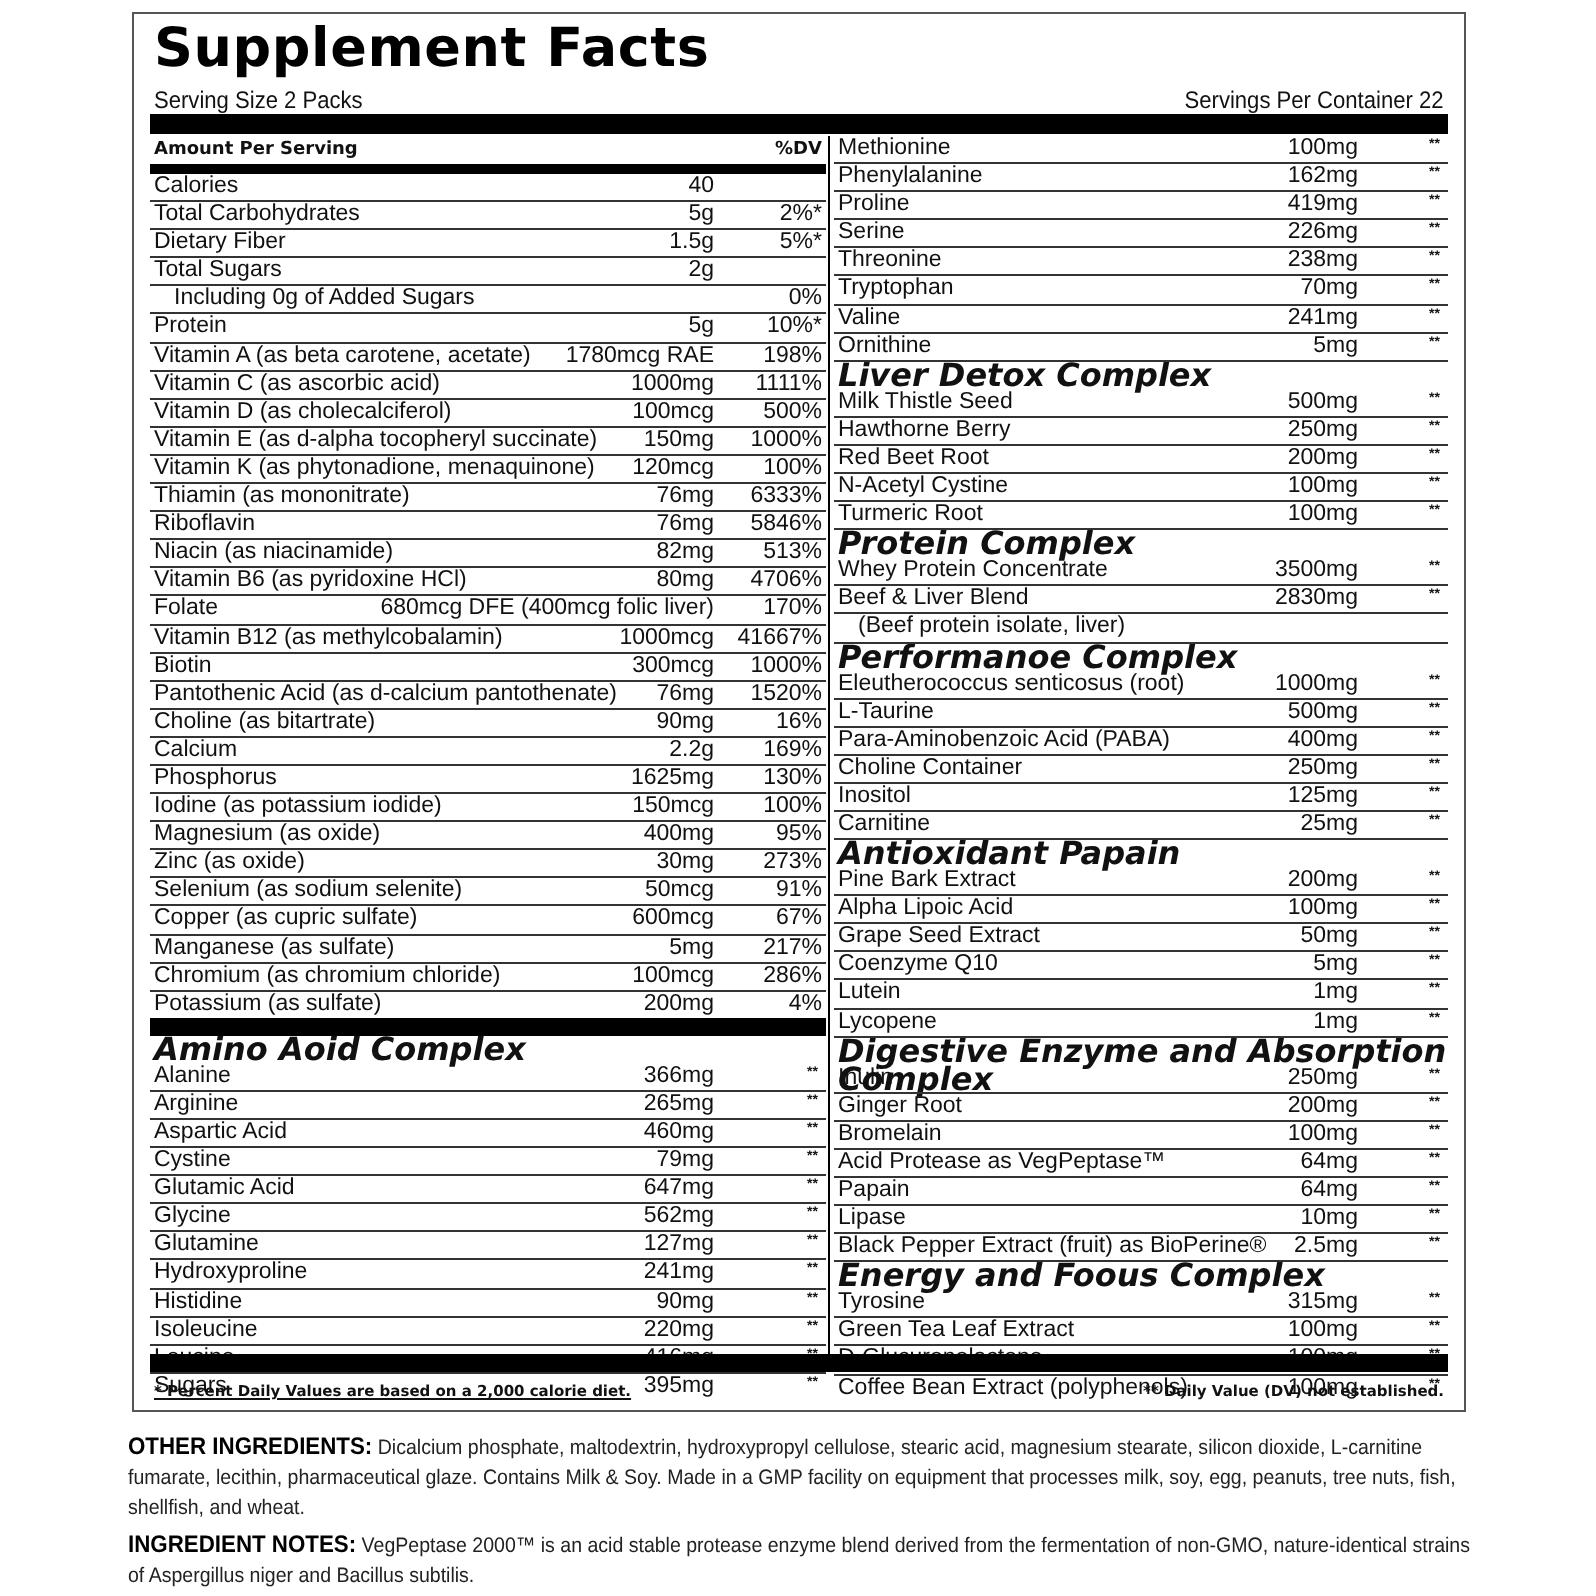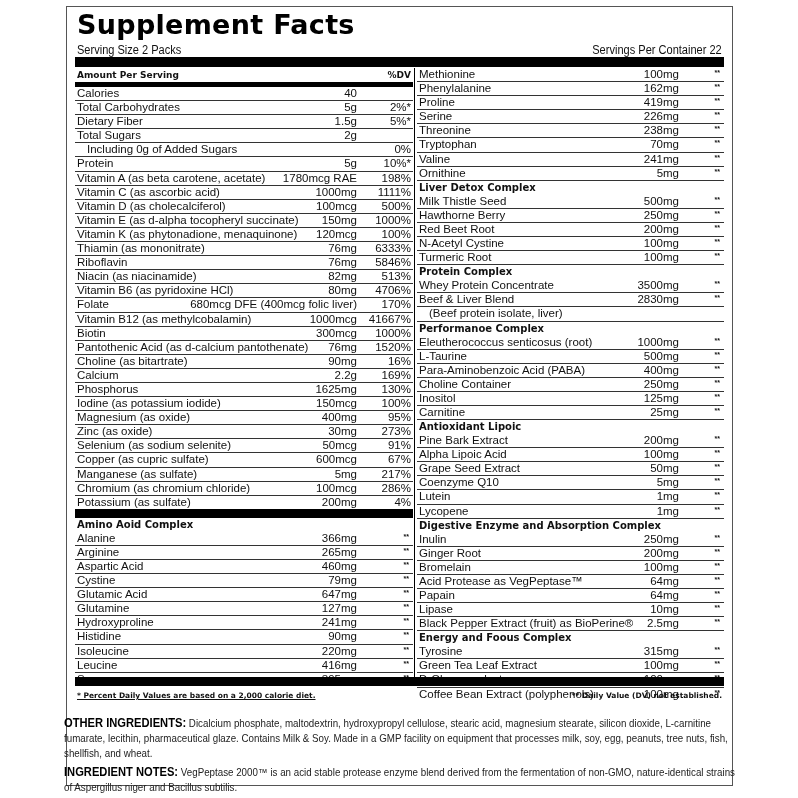--- a/index.html
+++ b/index.html
@@ -1,38 +1,38 @@
 <!DOCTYPE html>
 <html><head>
 <meta charset="utf-8">
 <style>
   html, body { margin:0; padding:0; background:#fff; }
   body { width:798px; height:798px; position:relative; font-family:"Liberation Sans", sans-serif; color:#111; overflow:hidden; }
-  .panel { position:absolute; left:66px; top:6px; width:667px; height:780px; border:1px solid #555; box-sizing:border-box;padding-left:48px; }
+  .panel { position:absolute; left:66px; top:6px; width:667px; height:700px; border:1px solid #555; box-sizing:border-box;padding-left:48px; }
   .title { position:absolute; left:10px; top:2px; font-family:"DejaVu Sans", sans-serif; font-weight:bold; font-size:27px; letter-spacing:0.3px; color:#000; }
   .serv { position:absolute; top:36px; font-size:12px; transform:scaleX(0.92); transform-origin:left; }
   .serv.left { left:10px; }
   .serv.right { right:10px; transform-origin:right; }
   .topbar { position:absolute; left:8px; right:8px; top:50px; height:10px; background:#000; }
   .col { position:absolute; top:61px; }
   .col.l { left:8px; width:338px; }
   .col.r { left:350px; width:307px; }
   .vline { position:absolute; left:347px; top:61px; width:1px; height:617px; background:#000; }
   .hdr { height:14px; display:flex; align-items:center; font-family:"DejaVu Sans", sans-serif; font-weight:bold; font-size:9px; padding-left:2px; }
   .hdr .dv { margin-left:auto; margin-right:2px;text-align:center; }
   .thick { height:5px; background:#000; }
   .row { position:relative; height:13.1px; font-size:11.5px; line-height:13px; border-bottom:1px solid #333; white-space:nowrap; }
   .row.nob { border-bottom:none; }
   .row .n { position:absolute; left:2px; }
   .row .a { position:absolute; right:56px; text-align:right; }
   .row .d { position:absolute; right:2px; text-align:right; }
   .row .s { position:absolute; right:4px; font-size:7px; top:-2px; font-weight:bold; }
   .row.ind .n { left:12px; }
   .col.r .row .a { right:45px;text-align:right; }
-  .sec { font-family:"DejaVu Sans", sans-serif; font-weight:bold; font-size:10px; height:14px; line-height:14px; padding-left:2px; }
+  .sec { font-family:"DejaVu Sans", sans-serif; font-weight:bold; font-size:16px; height:14px; line-height:14px; padding-left:2px;font-style:italic; }
   .bottombar { position:absolute; left:8px; right:8px; top:670px; height:9px; background:#000; }
   .foot { position:absolute; top:684px; font-family:"DejaVu Sans", sans-serif; font-weight:bold; font-size:7.5px; }
   .foot.l { left:10px;text-decoration:underline; }
   .foot.r { right:10px; }
   .other { position:absolute; left:64px; width:672px; font-size:10.5px; line-height:15px; color:#222; transform:scaleX(0.93); transform-origin:left; width:724px; }
   .other b { font-size:12px; color:#000; }
 </style>
 </head>
 <body>
 
@@ -222,20 +222,25 @@
           <span class="n">Cystine</span>
           <span class="a">79mg</span>
           <span class="s">**</span>
         </div>
         <div class="row">
           <span class="n">Glutamic Acid</span>
           <span class="a">647mg</span>
           <span class="s">**</span>
         </div>
         <div class="row">
+          <span class="n">Glycine</span>
+          <span class="a">562mg</span>
+          <span class="s">**</span>
+        </div>
+        <div class="row">
           <span class="n">Glutamine</span>
           <span class="a">127mg</span>
           <span class="s">**</span>
         </div>
         <div class="row">
           <span class="n">Hydroxyproline</span>
           <span class="a">241mg</span>
           <span class="s">**</span>
         </div>
         <div class="row">
@@ -373,21 +378,21 @@
         <div class="row">
           <span class="n">Inositol</span>
           <span class="a">125mg</span>
           <span class="s">**</span>
         </div>
         <div class="row">
           <span class="n">Carnitine</span>
           <span class="a">25mg</span>
           <span class="s">**</span>
         </div>
-        <div class="sec">Antioxidant Lipoic</div>
+        <div class="sec">Antioxidant Papain</div>
         <div class="row">
           <span class="n">Pine Bark Extract</span>
           <span class="a">200mg</span>
           <span class="s">**</span>
         </div>
         <div class="row">
           <span class="n">Alpha Lipoic Acid</span>
           <span class="a">100mg</span>
           <span class="s">**</span>
         </div>

